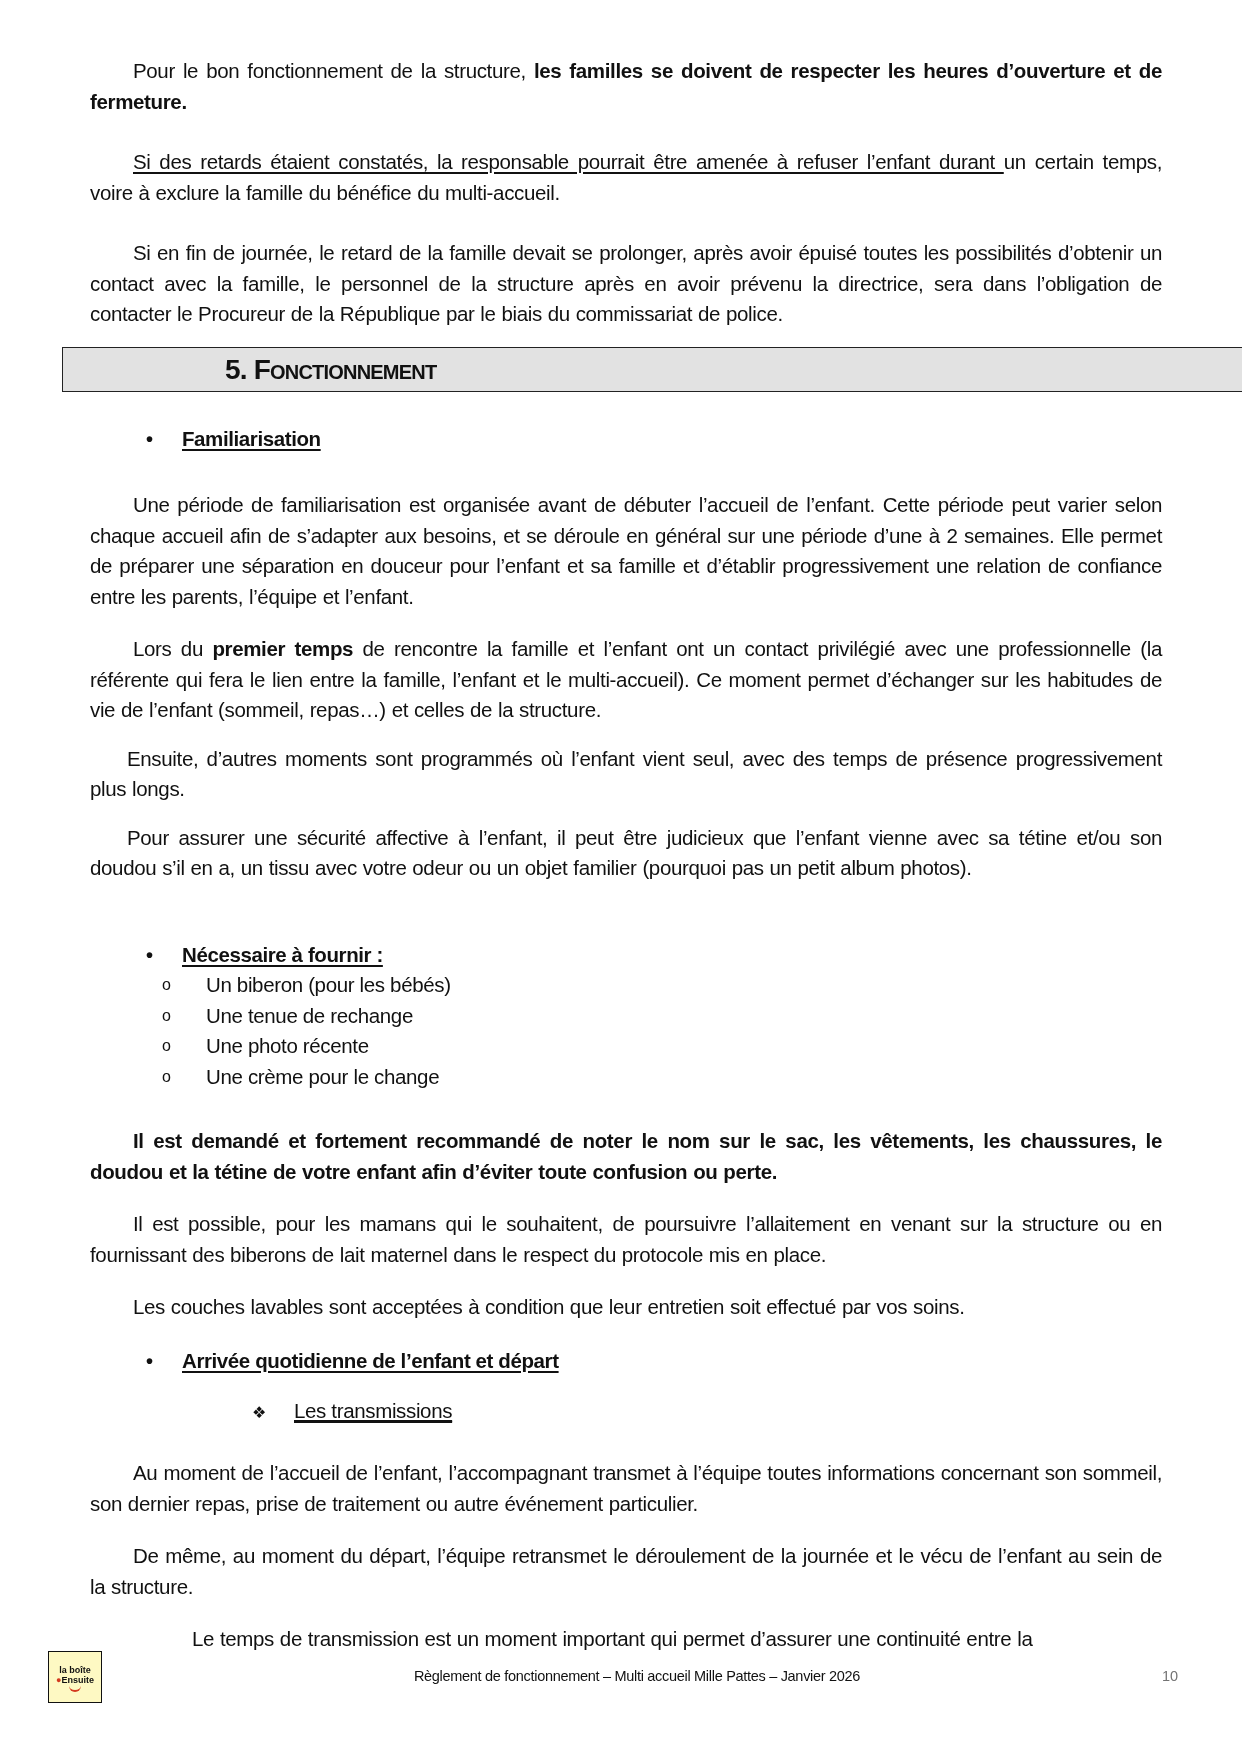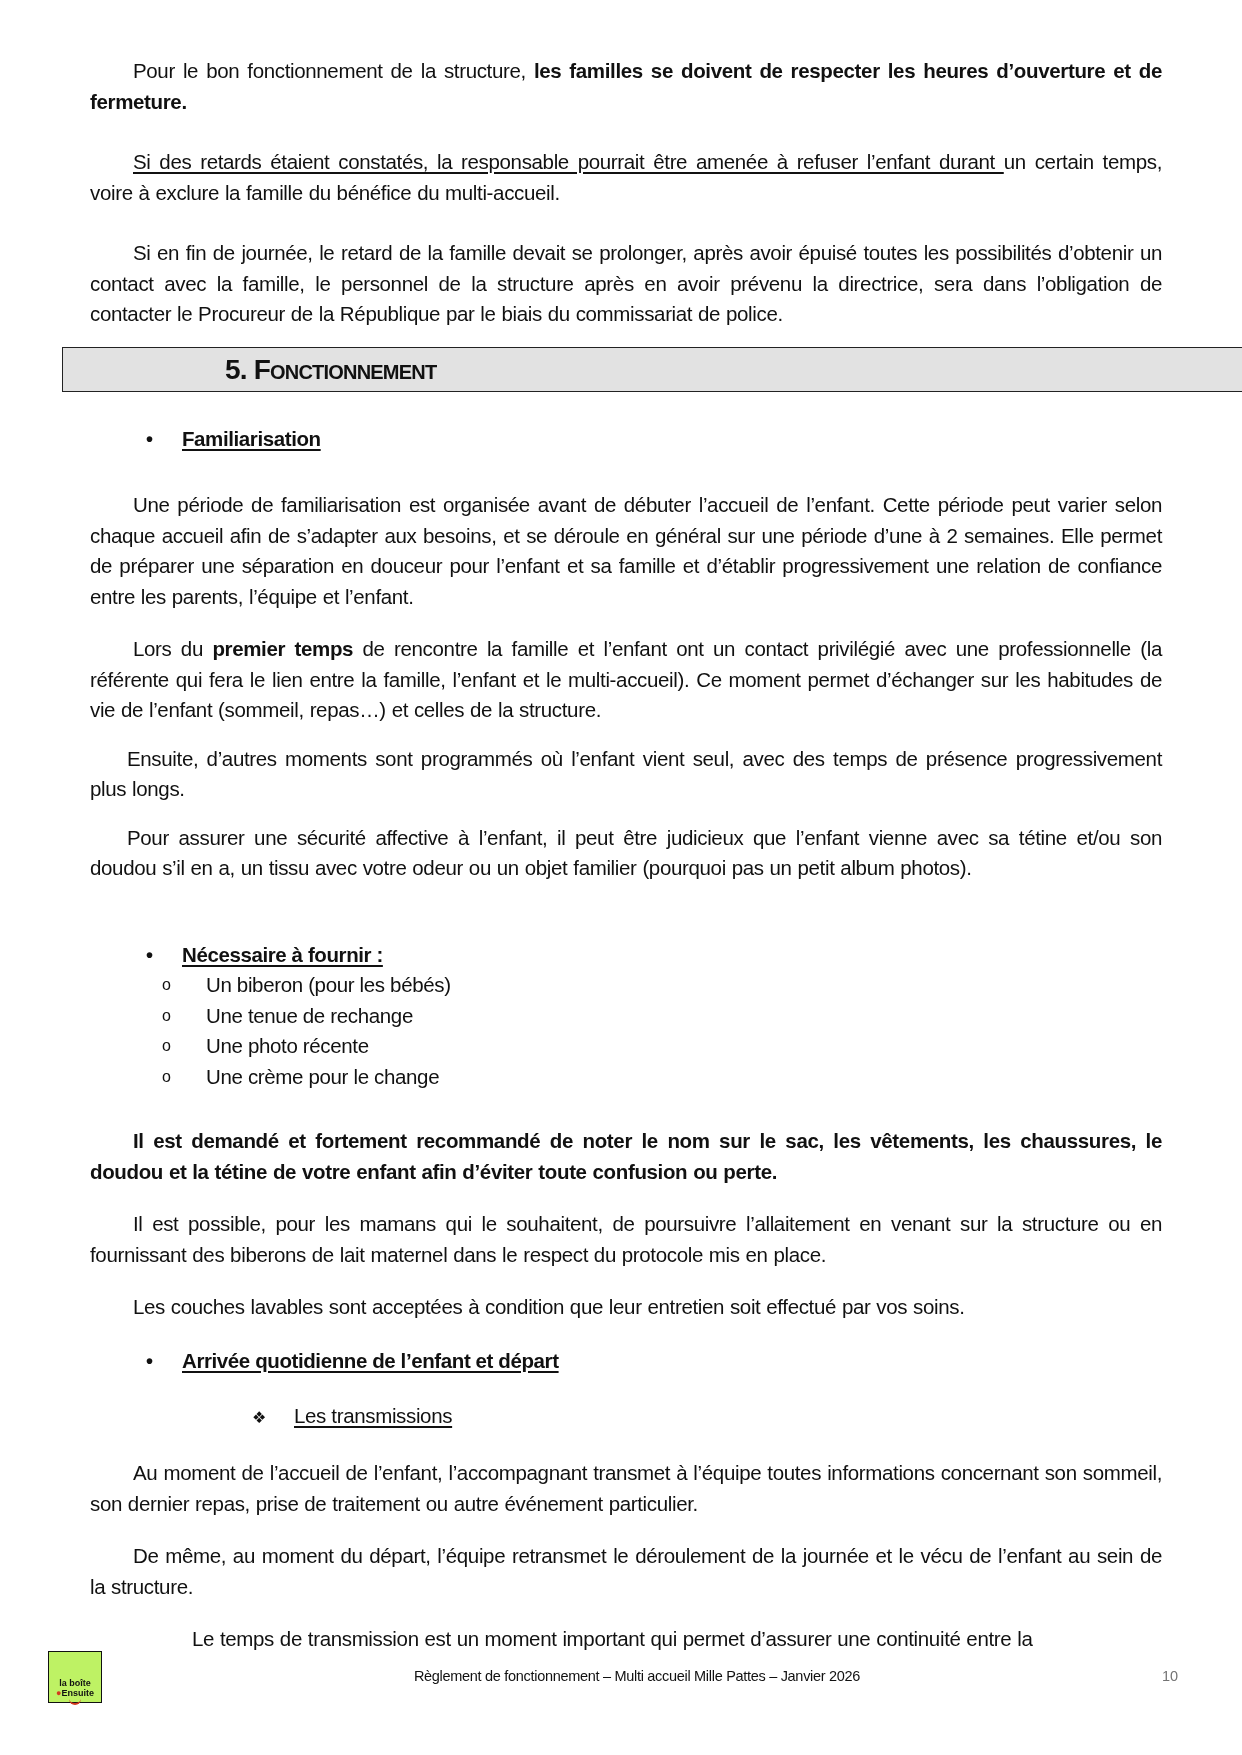--- a/index.html
+++ b/index.html
@@ -85,39 +85,40 @@
       font-size: 20.5px;
       line-height: 30.5px;
       letter-spacing: -0.35px;
     }
     .sub-item { display: flex; }
     .sub-mark { width: 44px; font-size: 16px; }
     .diamond-head {
       position: absolute;
       left: 252px;
       font-size: 20.5px;
-      line-height: 40px;
+      line-height: 30px;
       letter-spacing: -0.35px;
+      text-decoration: underline;
     }
     .diamond-mark { display: inline-block; width: 42px; font-size: 16px; }
 
     .footer-logo {
       position: absolute;
       left: 48px;
       top: 1651px;
       width: 54px;
       height: 52px;
       border: 1.5px solid #111;
       box-sizing: border-box;
-      background: #bef264;
+      background: #fef9c3;
       font-size: 9px;
       line-height: 10px;
       font-weight: bold;
       text-align: center;
-      padding-top: 26px;
+      padding-top: 13px;
       color: #111;
     }
     .logo-dot { color: #d43a1f; }
     .logo-smile {
       display: block;
       width: 12px;
       height: 4px;
       margin: 1px auto 0 auto;
       border-bottom: 2px solid #d43a1f;
       border-radius: 0 0 8px 8px;

